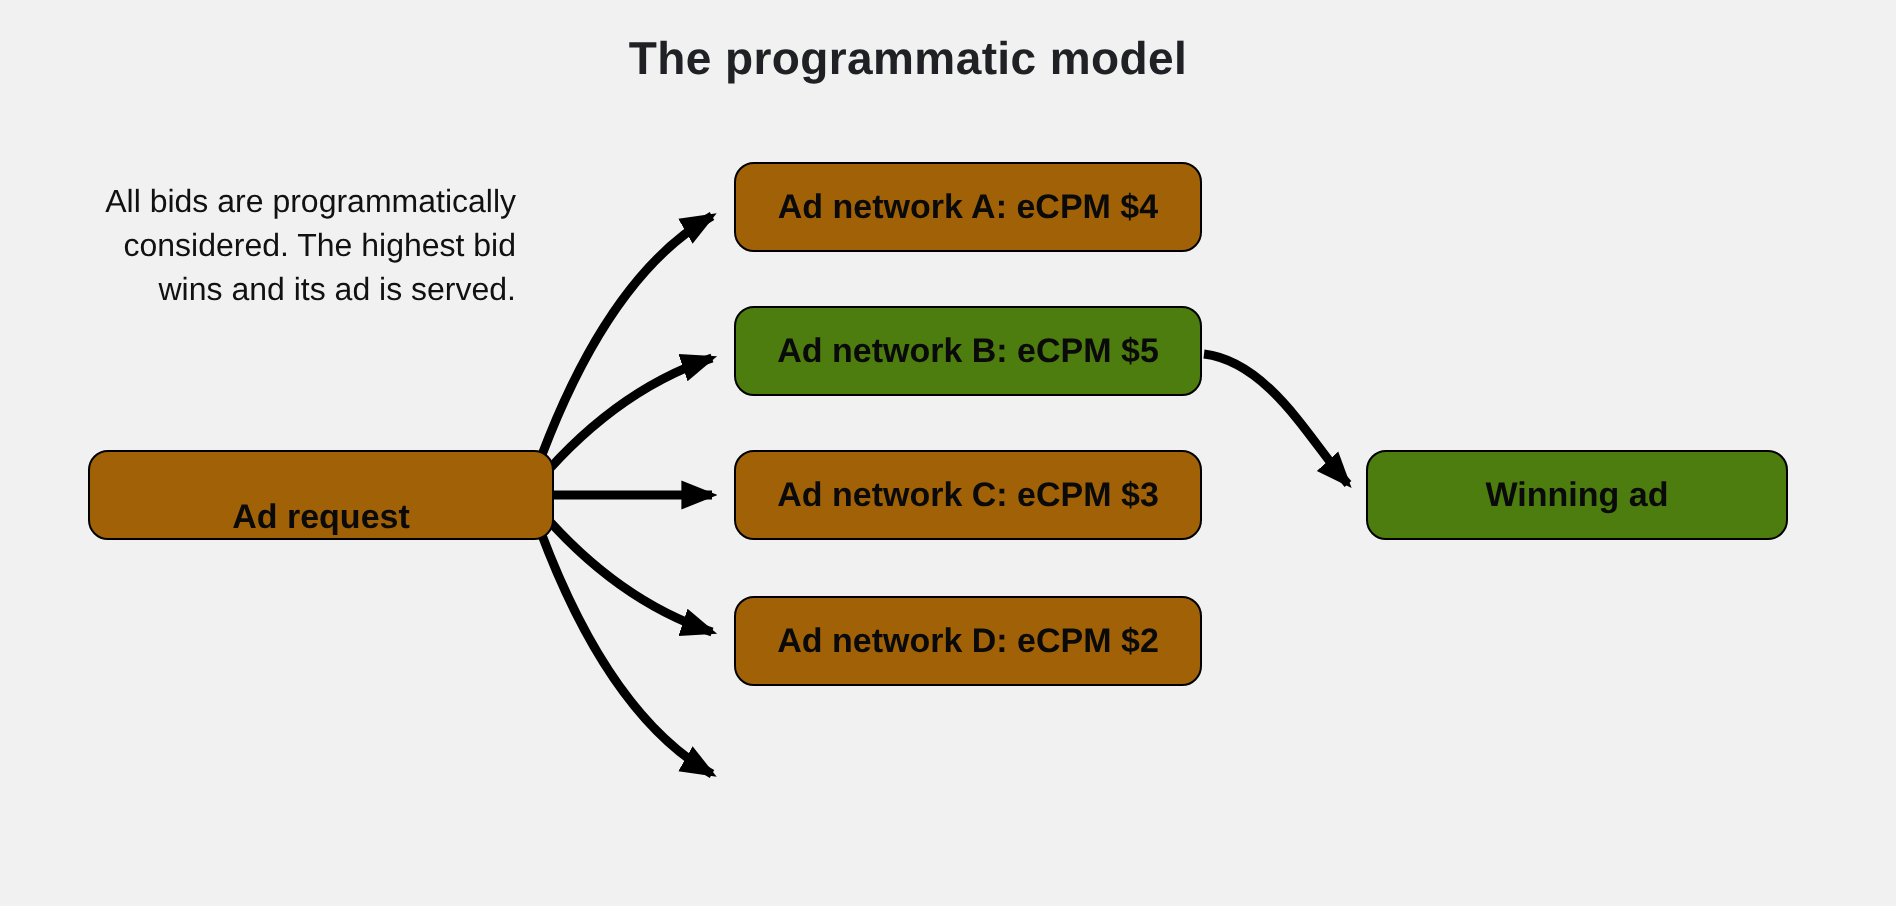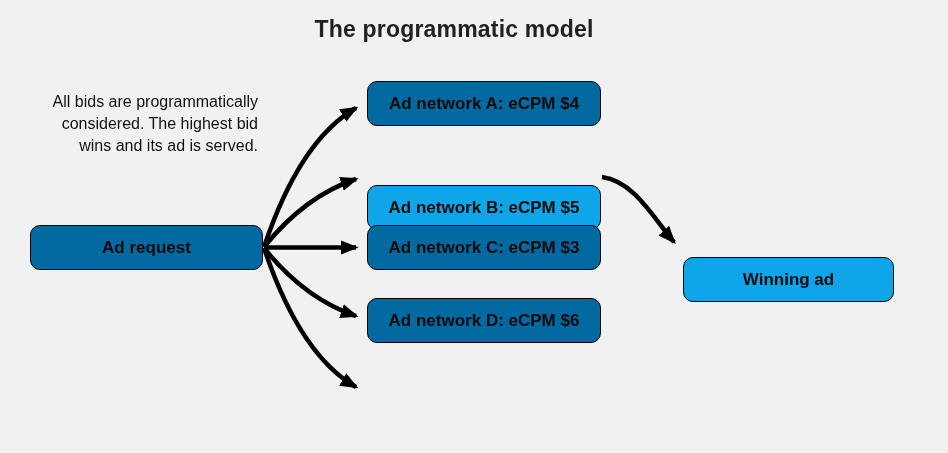--- a/index.html
+++ b/index.html
@@ -32,33 +32,33 @@
     text-align:right;
     font-size:16px;
     line-height:22px;
     color:#111111;
     white-space:nowrap;
   }
   .node{
     position:absolute;
     box-sizing:border-box;
     height:45px;
-    background:#0369a1;
+    background:#a16207;
     border:1.5px solid #000000;
     border-radius:10px;
     display:flex;
     align-items:center;
     justify-content:center;
     font-size:17px;
     font-weight:bold;
     color:#0a0a0a;
     white-space:nowrap;
   }
-  .node.highlight{ background:#0ea5e9;margin-top:32px; }
-  .ad-request{ left:30px; top:225px; width:233px; }
+  .node.highlight{ background:#4d7c0f; }
+  .ad-request{ left:44px; top:225px; width:233px;align-items:flex-end; }
   .network{ left:367px; width:234px; }
   .net-0{ top:81px; }
   .net-1{ top:153px; }
   .net-2{ top:225px;text-align:right; }
   .net-3{ top:298px; }
   .net-4{ top:370px; }
   .winning{ left:683px; top:225px; width:211px; }
   svg.arrows{
     position:absolute;
     left:0;top:0;
@@ -106,20 +106,20 @@
   <div class="node network net-0">
     <span>Ad network A: eCPM $4</span>
   </div>
   <div class="node network net-1 highlight">
     <span>Ad network B: eCPM $5</span>
   </div>
   <div class="node network net-2">
     <span>Ad network C: eCPM $3</span>
   </div>
   <div class="node network net-3">
-    <span>Ad network D: eCPM $6</span>
+    <span>Ad network D: eCPM $2</span>
   </div>
 
   <div class="node winning highlight">
     <span>Winning ad</span>
   </div>
 
 </div>
 
 </body></html>

